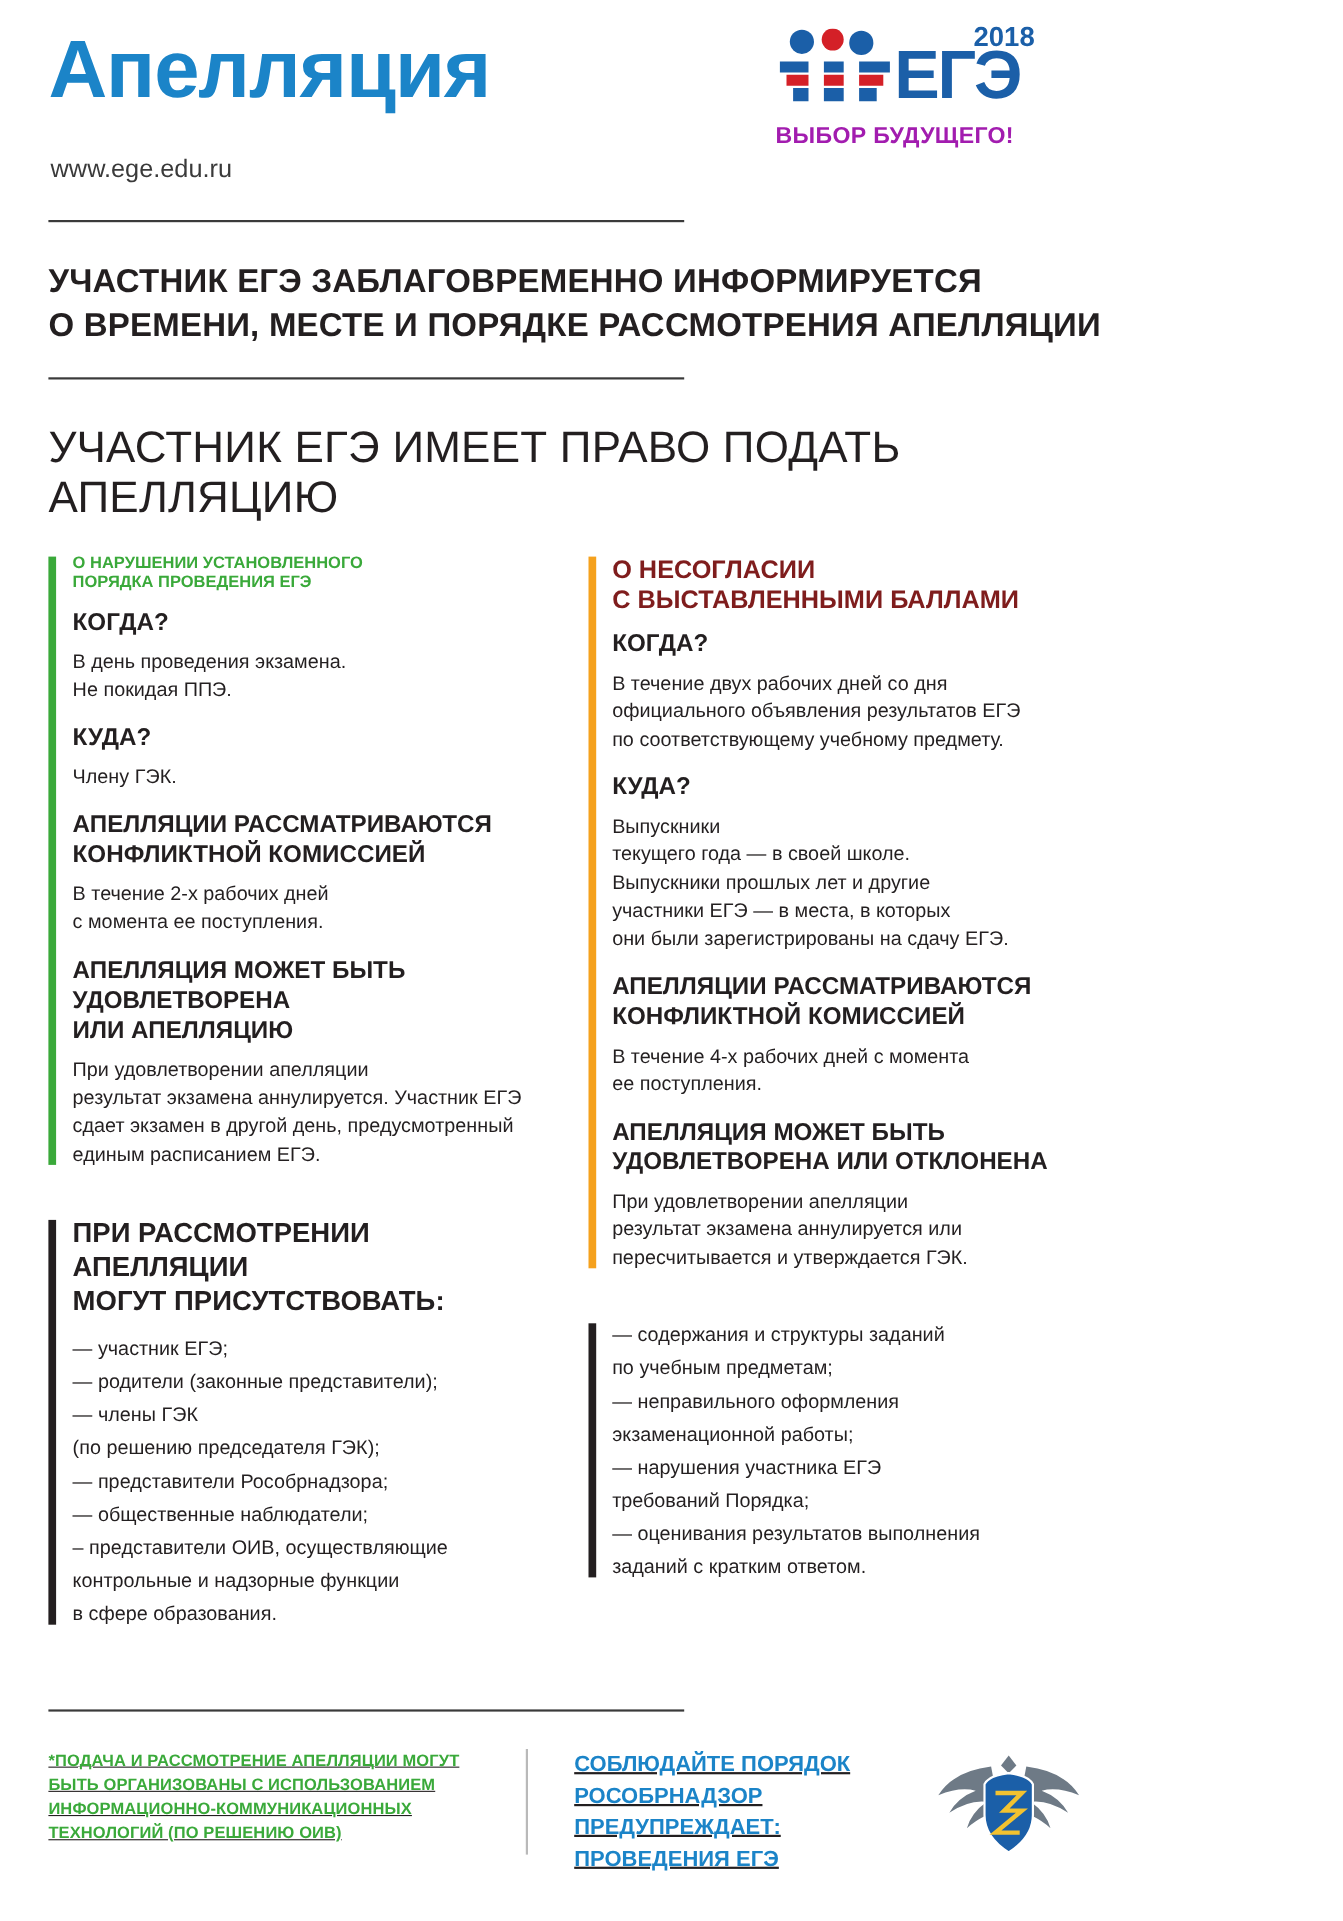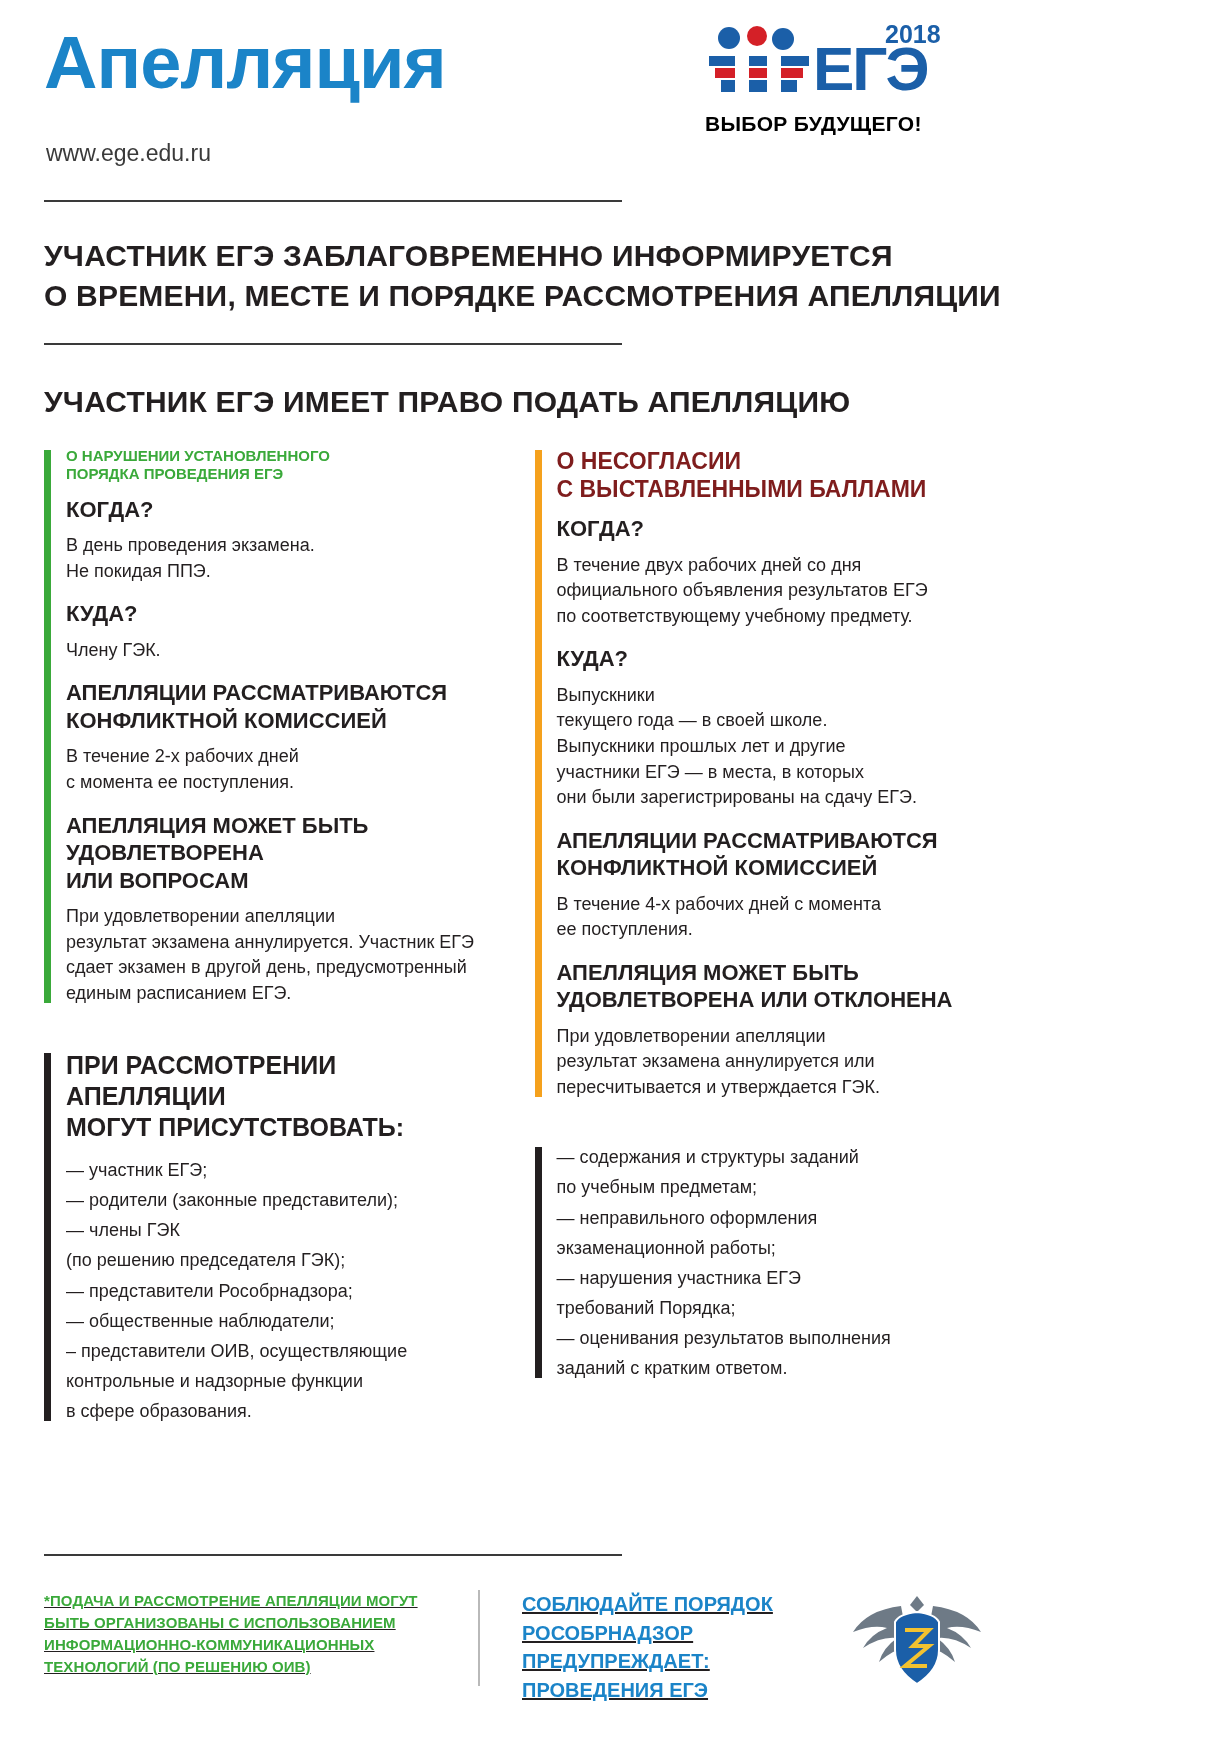--- a/index.html
+++ b/index.html
@@ -78,21 +78,21 @@
     font-size: 25px;
     font-weight: bold;
     color: #1b5fa8;
   }
   .logo-slogan {
     position: absolute;
     left: 2px;
     top: 92px;
     font-size: 21px;
     font-weight: bold;
-    color: #000000;
+    color: #a21caf;
     letter-spacing: 0.3px;
   }
 
   
   .rule {
     height: 2px;
     background: #3a3a3a;
     width: 578px;
   }
 
@@ -101,22 +101,22 @@
     font-size: 30px;
     font-weight: bold;
     color: #231f20;
     line-height: 1.32;
     letter-spacing: 0.2px;
     padding: 34px 0 28px 0;
   }
   .banner div { white-space: nowrap; }
 
   .section-title {
-    font-size: 30px;
-    font-weight: bold;
+    font-size: 40px;
+    font-weight: normal;
     color: #231f20;
     padding: 40px 0 28px 0;
     letter-spacing: 0.2px;
   }
 
   
   .columns {
     display: flex;
     gap: 42px;
   }
@@ -293,21 +293,21 @@
           <div>АПЕЛЛЯЦИИ РАССМАТРИВАЮТСЯ</div>
           <div>КОНФЛИКТНОЙ КОМИССИЕЙ</div>
         </div>
         <div class="para">
           <div>В течение 2-х рабочих дней</div>
           <div>с момента ее поступления.</div>
         </div>
 
         <div class="sub">
           <div>АПЕЛЛЯЦИЯ МОЖЕТ БЫТЬ УДОВЛЕТВОРЕНА</div>
-          <div>ИЛИ ВОПРОСАМ</div>
+          <div>ИЛИ АПЕЛЛЯЦИЮ</div>
         </div>
         <div class="para">
           <div>При удовлетворении апелляции</div>
           <div>результат экзамена аннулируется. Участник ЕГЭ</div>
           <div>сдает экзамен в другой день, предусмотренный</div>
           <div>единым расписанием ЕГЭ.</div>
         </div>
       </div>
 
       <div class="spacer-30"></div>

